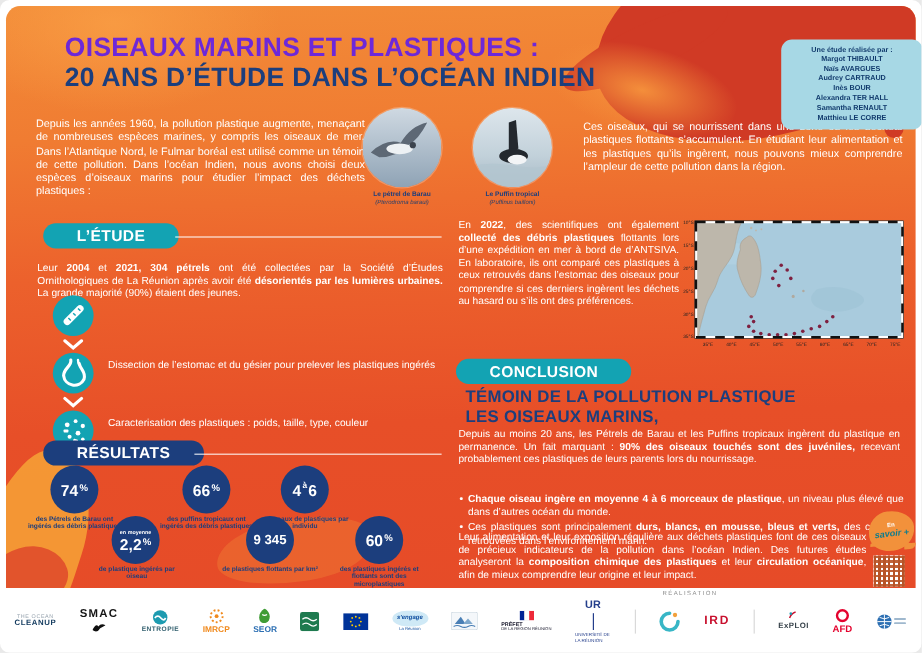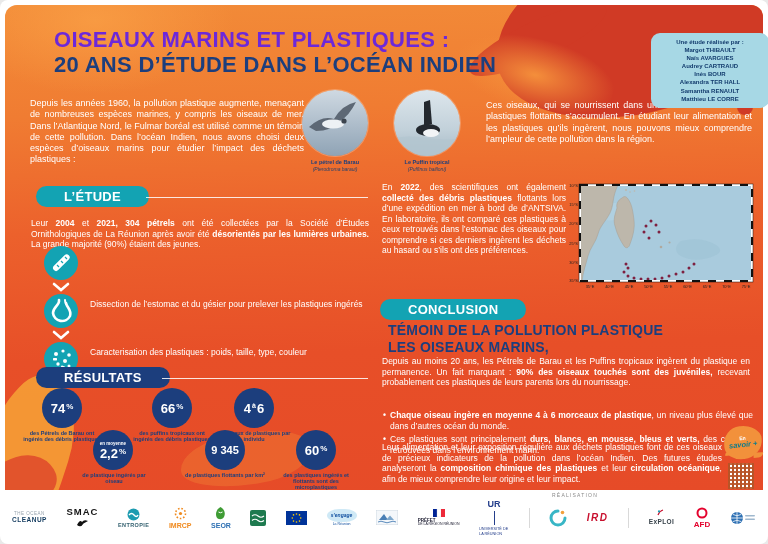--- a/index.html
+++ b/index.html
@@ -103,21 +103,21 @@
   .lg-imrcp .l1{font-size:7px;font-weight:bold;color:#F08A1E}
   .lg-seor .l1{font-size:7px;font-weight:bold;color:#2C6FB3}
   .lg-sengage{width:30px;height:13px;background:#CFE9F6;border-radius:50%/62%;
               display:flex;align-items:center;justify-content:center}
   .lg-sengage .l1{font-size:5px;font-weight:bold;font-style:italic;color:#0D4D9E}
   .lg-sengage2{font-size:3.5px;color:#0D4D9E}
   .lg-prefet .l1{font-size:4.5px;font-weight:bold;color:#1A1A2E}
   .lg-prefet .l2{font-size:3.5px;color:#1A1A2E}
   .lg-ur .l1{font-size:9px;font-weight:bold;color:#243E8B}
   .lg-ur .l2{font-size:3.8px;color:#243E8B;width:30px;text-align:left;line-height:1.1}
-  .lg-ird .l1{font-size:10px;font-weight:bold;font-style:italic;color:#C8102E;letter-spacing:1.5px}
+  .lg-ird .l1{font-size:10px;font-weight:bold;color:#C8102E;letter-spacing:1.5px}
   .lg-exploi .l1{font-size:6.5px;font-weight:bold;color:#37424A;letter-spacing:.4px}
   .lg-afd .l1{font-size:8px;font-weight:bold;color:#E4032E}
 </style>
 </head>
 <body>
 
 <div class="poster">
 
   <div class="orange">
     <div class="sp sp-title-glow"></div>

